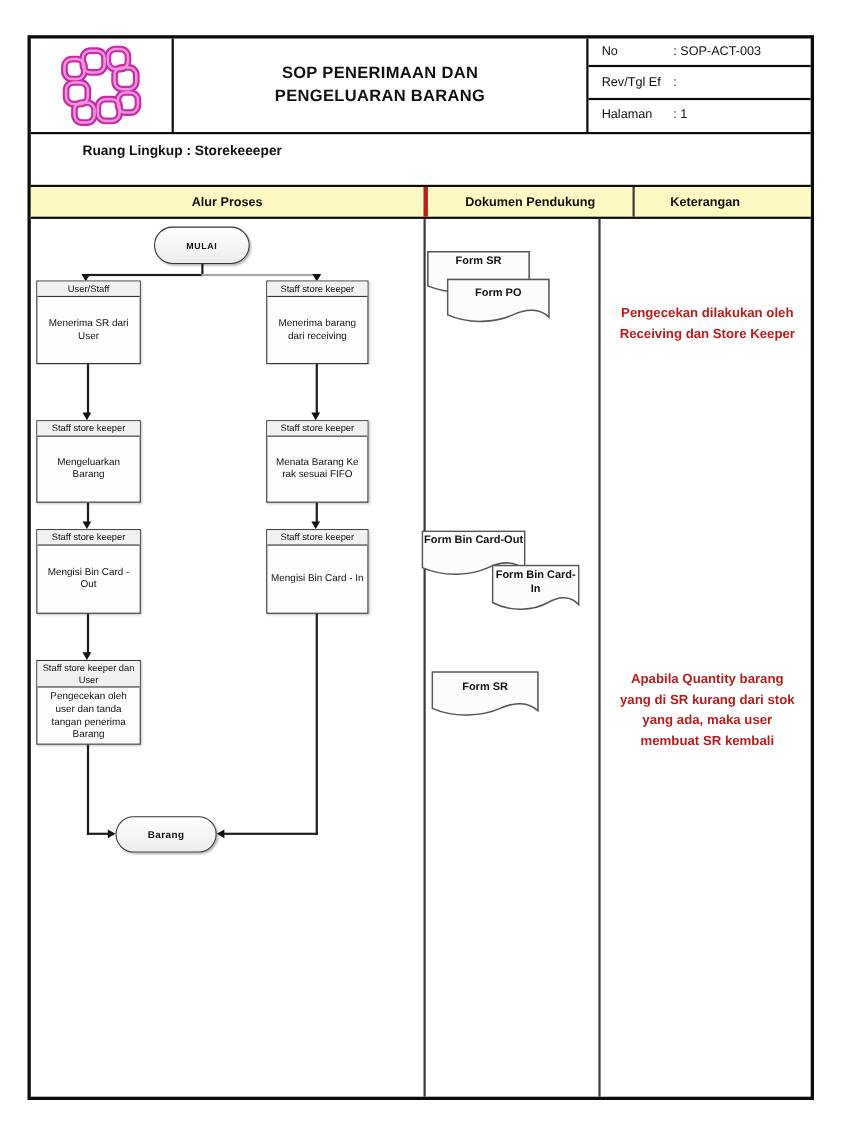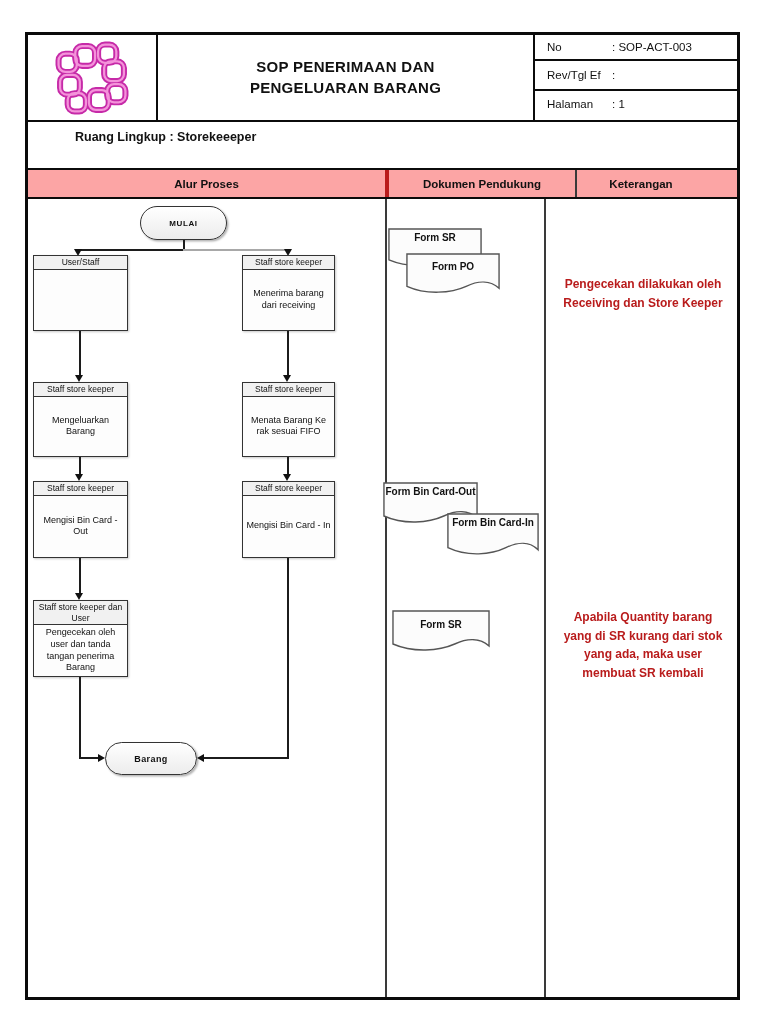--- a/index.html
+++ b/index.html
@@ -27,21 +27,21 @@
   .ir0 { top:0; height:26px; border-bottom:2px solid #0b0b0b; }
   .ir1 { top:26px; height:30px; border-bottom:2px solid #0b0b0b; }
   .ir2 { top:56px; height:26px; }
 
   
   .scope-row { position:absolute; left:0; top:87px; width:100%; height:48px;
                border-bottom:2px solid #0b0b0b; }
   .scope-text { position:absolute; left:47px; top:8px; font-weight:bold; font-size:12.5px; }
 
   .colhead { position:absolute; left:0; top:135px; width:100%; height:29px;
-             background:#fca5a5; border-bottom:2px solid #0b0b0b; }
+             background:#fef9c3; border-bottom:2px solid #0b0b0b; }
   .ch { position:absolute; top:0; height:100%; display:flex; align-items:center;
         justify-content:center; font-weight:bold; font-size:11.5px; }
   .ch1 { left:0; width:357px; }
   .ch2 { left:357px; width:192px; border-left:4px solid #b91c1c; border-right:2px solid #3a3a3a; }
   .ch3 { left:517px; right:0; }
 
   
   .content { position:absolute; left:0; top:164px; width:100%; bottom:0; }
   .cdiv { position:absolute; top:0; bottom:0; width:2px; background:#3a3a3a; }
   .cdiv1 { left:357px; } .cdiv2 { left:516px; }
@@ -83,21 +83,21 @@
 
   
   .doc { position:absolute; }
   .doc svg { position:absolute; left:0; top:0; width:100%; height:100%; }
   .doc .dlab { position:relative; text-align:center; font-weight:bold; font-size:10px;
                line-height:1.3; padding:3px 2px 0 2px; }
   .d1 { left:360px; top:193px; width:94px; height:45px; }
   .d2 { left:378px; top:218px; width:94px; height:47px; }
   .d2 .dlab { padding-top:7px; }
   .d3 { left:355px; top:447px; width:95px; height:48px; }
-  .d4 { left:419px; top:478px; width:92px; height:49px; }
+  .d4 { left:419px; top:478px; width:80px; height:49px; }
   .d5 { left:364px; top:575px; width:98px; height:48px; }
   .d5 .dlab { padding-top:8px; }
 
   
   .note { position:absolute; text-align:center; font-weight:bold; font-size:12px;
           line-height:1.55; white-space:pre-line; color:#b91c1c; }
   .n1 { left:522px; top:240px; width:186px; }
   .n2 { left:518px; top:573px; width:194px; }
 
   
@@ -170,20 +170,21 @@
   <div class="oval oval-start">MULAI</div>
 
   <div class="vl" style="left:155px; top:205px; height:11px;"></div>
   <div class="hl" style="left:50px; top:214px; width:107px;"></div>
   <div class="hl gray" style="left:155px; top:214px; width:106px;"></div>
   <div class="ah-down" style="left:46px; top:214px;"></div>
   <div class="ah-down" style="left:256px; top:214px;"></div>
 
   <div class="pbox bL r1">
     <div class="role">User/Staff</div>
+    <div class="txt">Menerima SR dari User</div>
   </div>
   <div class="pbox bR r1">
     <div class="role">Staff store keeper</div>
     <div class="txt">Menerima barang dari receiving</div>
   </div>
 
   <div class="vl" style="left:51px; top:296px; height:45px;"></div>
   <div class="ah-down" style="left:47px; top:340px;"></div>
   <div class="vl" style="left:259px; top:296px; height:45px;"></div>
   <div class="ah-down" style="left:255px; top:340px;"></div>

